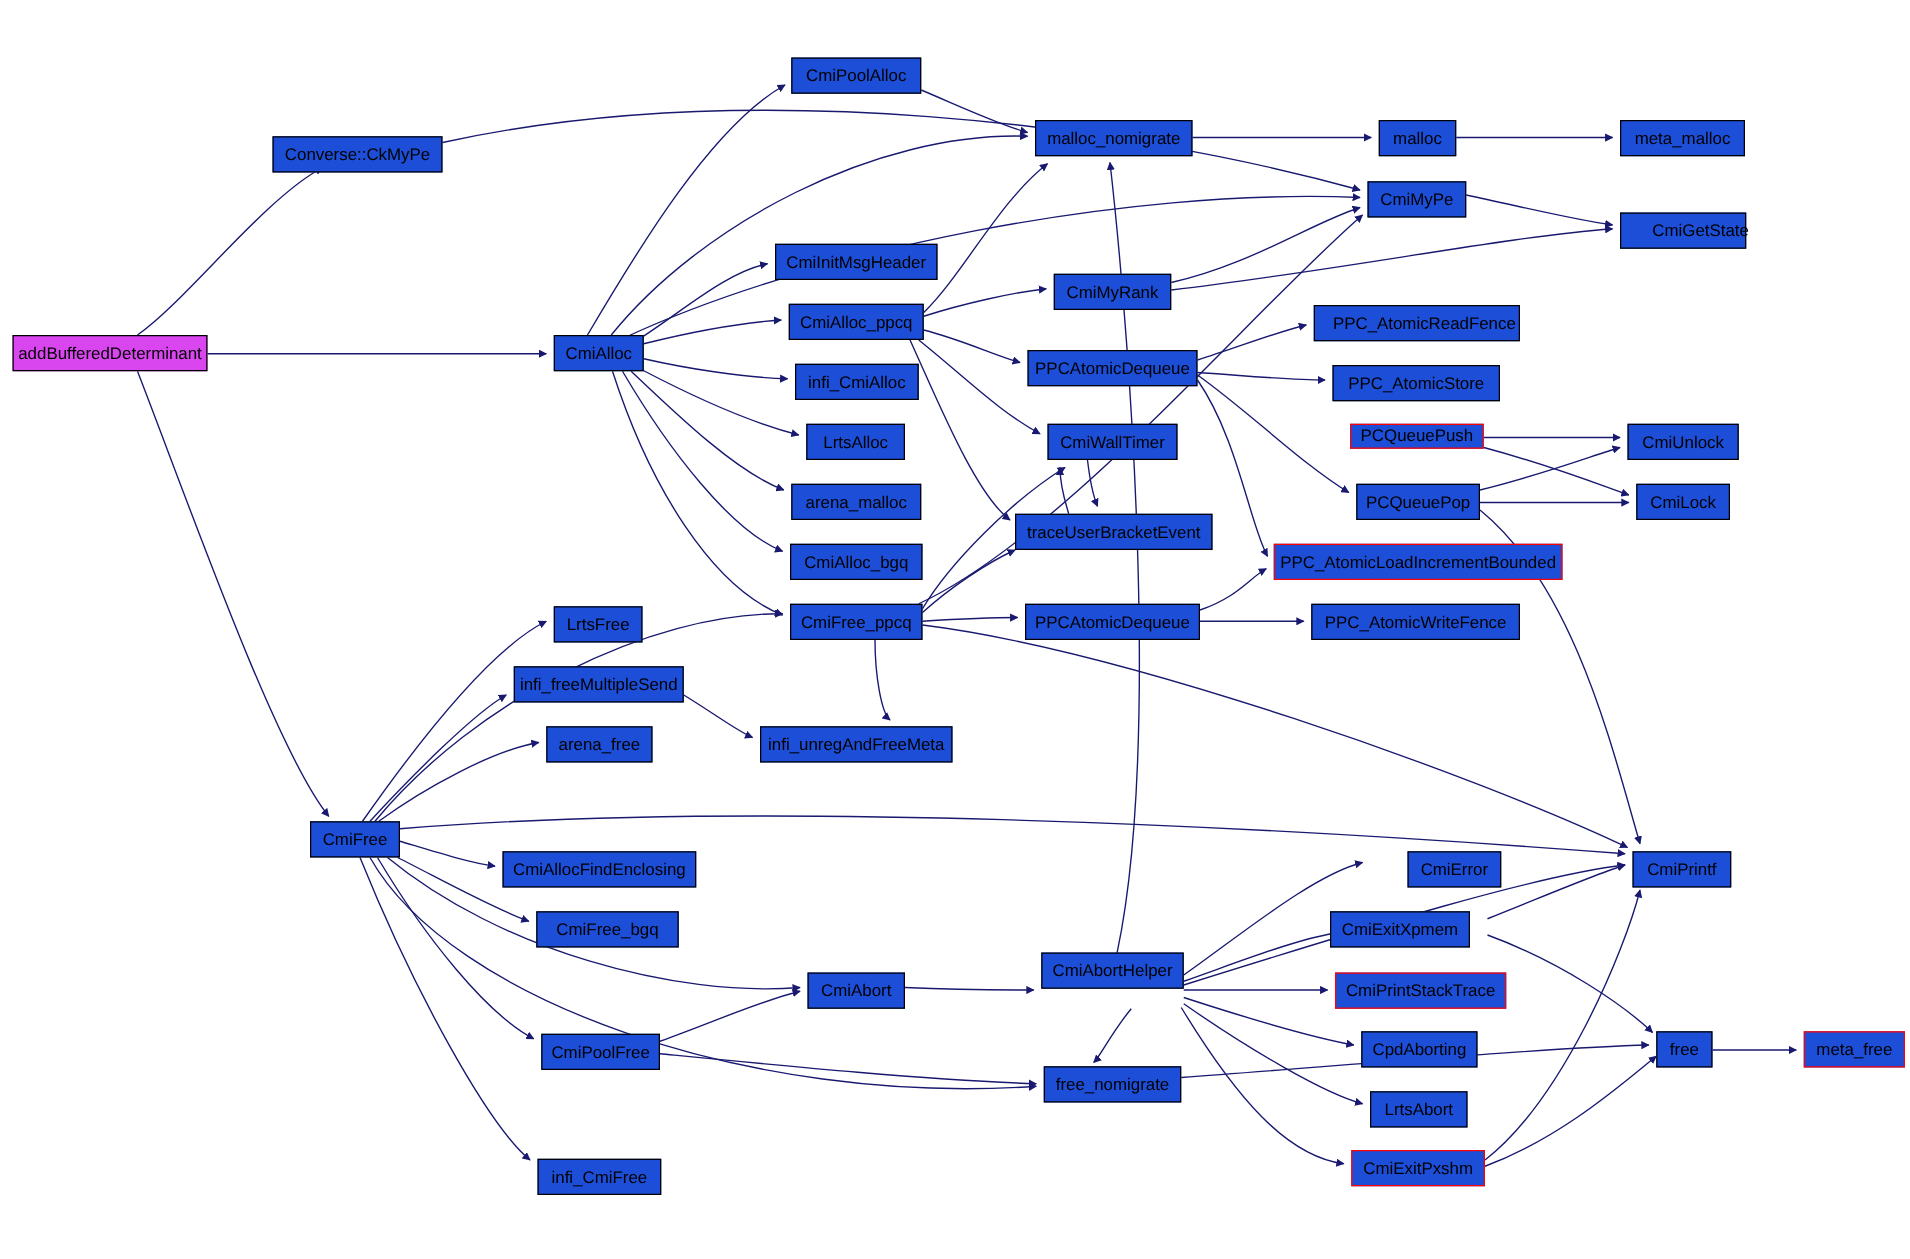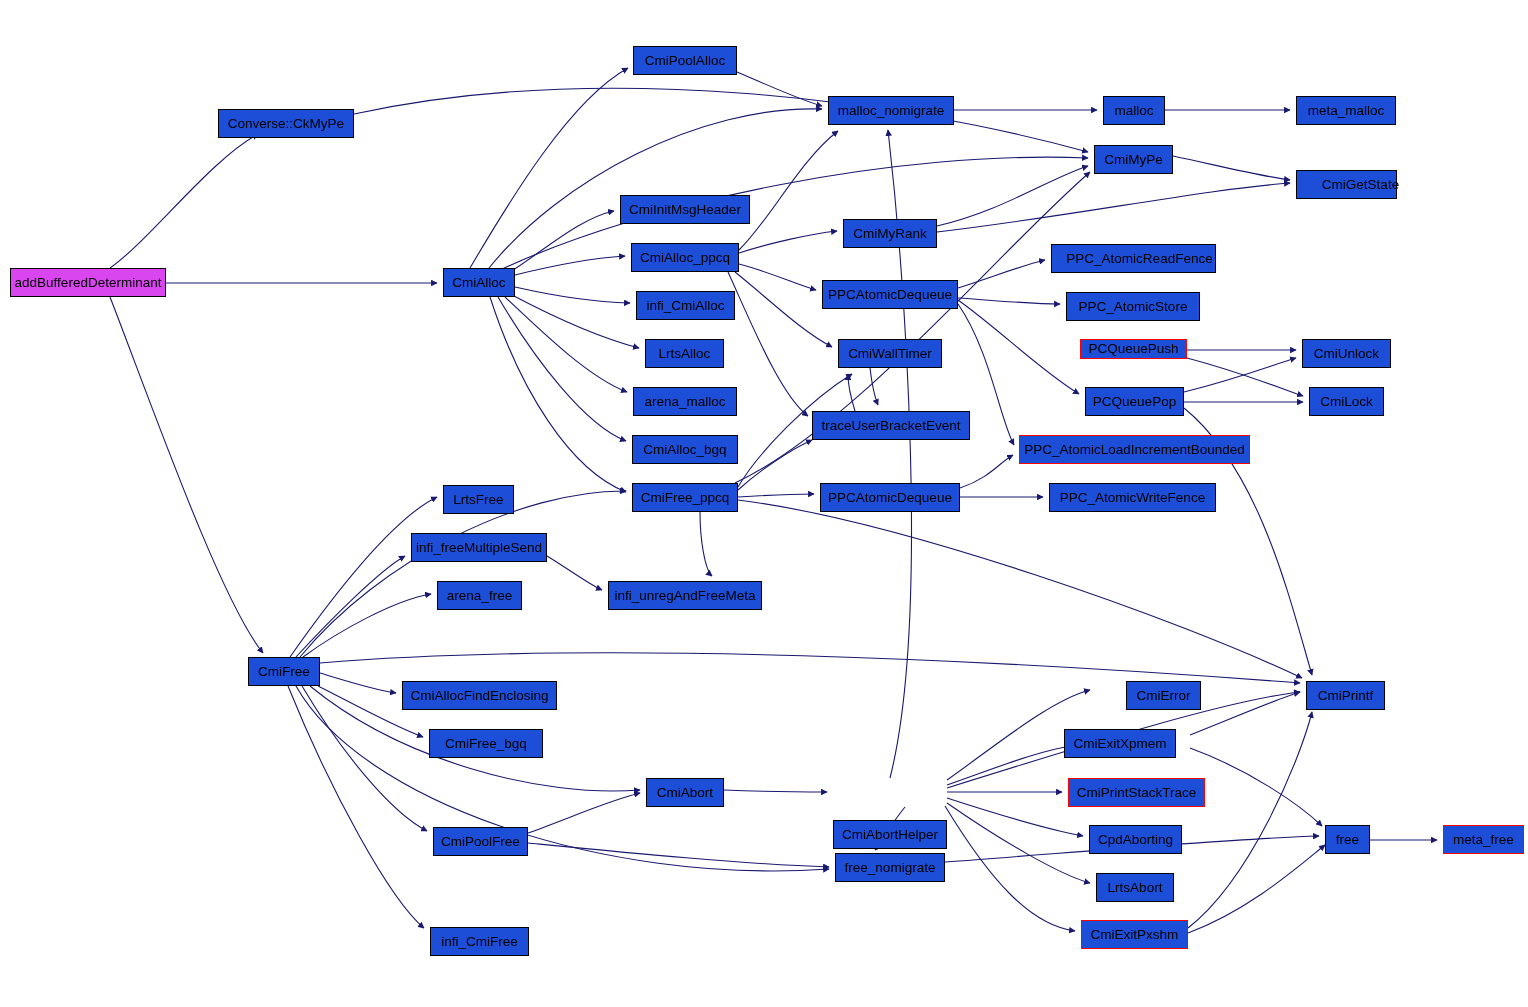--- a/index.html
+++ b/index.html
@@ -182,21 +182,21 @@
       </div>
       <div class="gnode" style="left: 838px; top: 339px; width: 104px; height: 29px;">
         <span class="gnode-label">CmiWallTimer</span>
       </div>
       <div class="gnode" style="left: 812px; top: 411px; width: 158px; height: 29px;">
         <span class="gnode-label">traceUserBracketEvent</span>
       </div>
       <div class="gnode" style="left: 820px; top: 483px; width: 140px; height: 29px;">
         <span class="gnode-label">PPCAtomicDequeue</span>
       </div>
-      <div class="gnode" style="left: 833px; top: 820px; width: 114px; height: 29px;">
+      <div class="gnode" style="left: 833px; top: 762px; width: 114px; height: 29px;">
         <span class="gnode-label">CmiAbortHelper</span>
       </div>
       <div class="gnode" style="left: 835px; top: 853px; width: 110px; height: 29px;">
         <span class="gnode-label">free_nomigrate</span>
       </div>
       <div class="gnode" style="left: 1103px; top: 96px; width: 62px; height: 29px;">
         <span class="gnode-label">malloc</span>
       </div>
       <div class="gnode" style="left: 1094px; top: 145px; width: 79px; height: 29px;">
         <span class="gnode-label">CmiMyPe</span>

